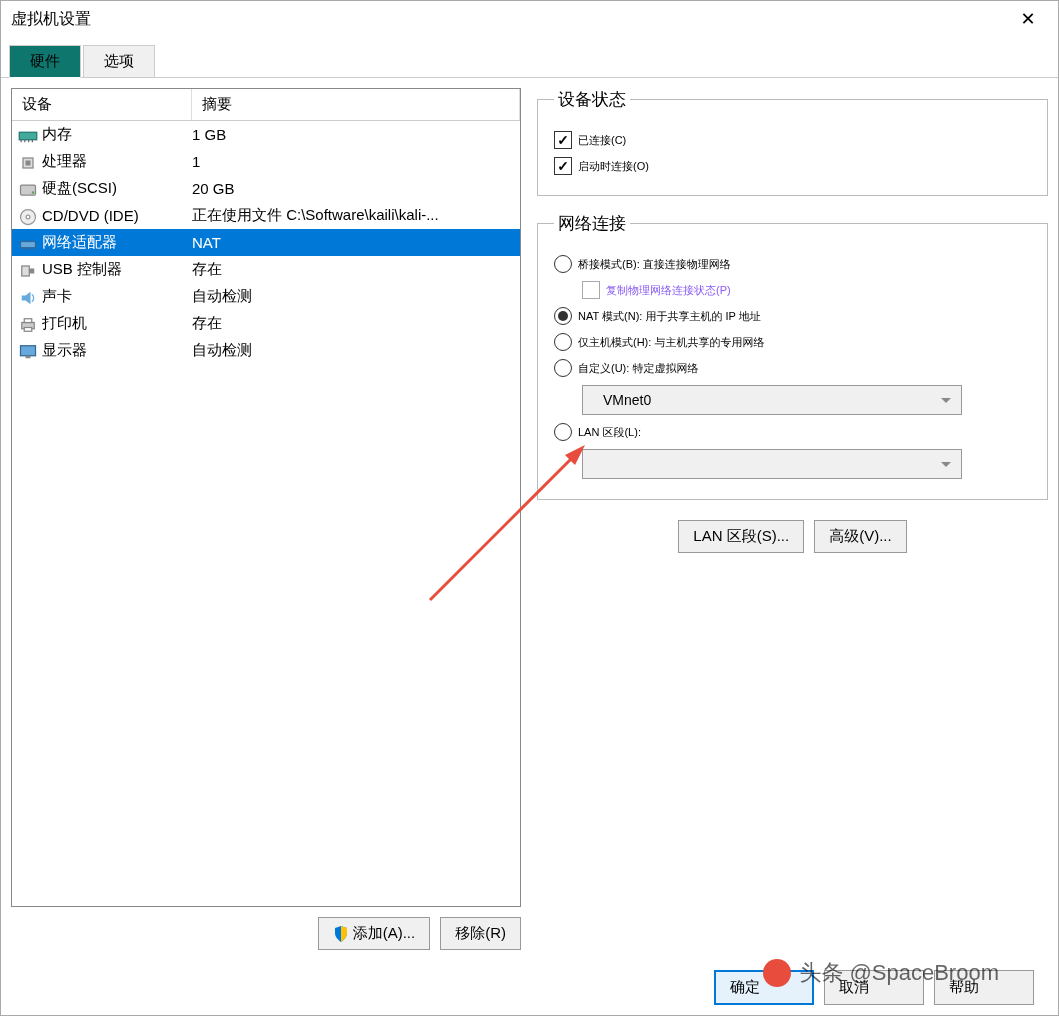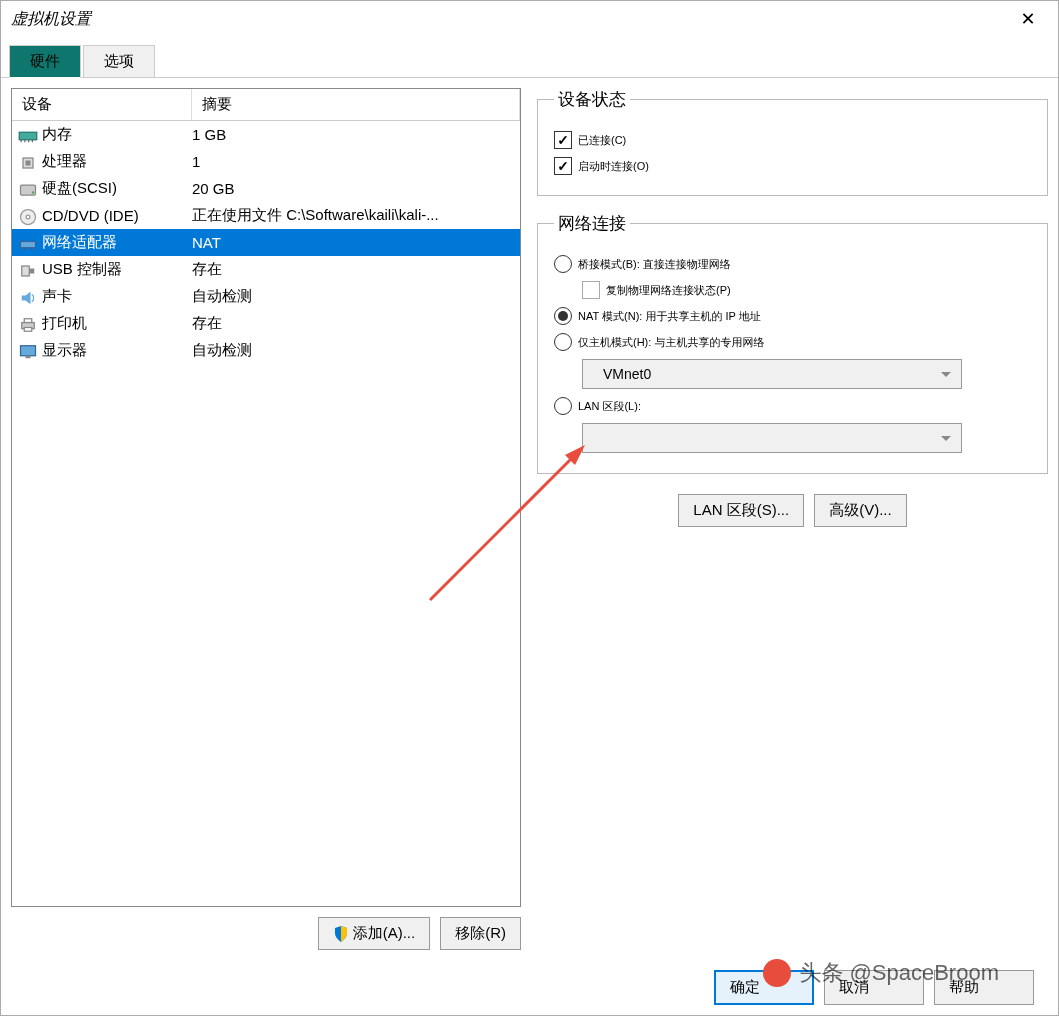--- a/index.html
+++ b/index.html
@@ -1,19 +1,19 @@
 <!DOCTYPE html>
 <html><head>
 <meta charset="utf-8">
 <style>
 * { margin: 0; padding: 0; box-sizing: border-box; font-family: "Microsoft YaHei", "Segoe UI", Tahoma, sans-serif; }
 body { background: #fff; width: 1059px; height: 1016px; overflow: hidden; position: relative; }
 .window { width: 100%; height: 100%; border: 1px solid #aaa; display: flex; flex-direction: column; }
 .titlebar { height: 36px; display: flex; align-items: center; padding: 0 10px; font-size: 16px; }
-.titlebar .title { flex: 1; font-style: italic; }
+.titlebar .title { flex: 1; }
 .close-btn { width: 40px; height: 30px; display: flex; align-items: center; justify-content: center; font-size: 18px; cursor: pointer; }
 .tabs { display: flex; padding: 8px 8px 0 8px; border-bottom: 1px solid #ccc; }
 .tab { padding: 6px 20px; border: 1px solid #ccc; border-bottom: none; background: #f0f0f0; margin-right: 2px; font-size: 15px; cursor: pointer; }
 .tab.active { background: #0f766e; border-bottom: 1px solid #fff; margin-bottom: -1px; }
 .content { flex: 1; display: flex; padding: 10px; gap: 16px; }
 .left-col { width: 510px; display: flex; flex-direction: column; }
 .device-list { border: 1px solid #888; flex: 1; overflow: hidden; }
 .list-header { display: flex; border-bottom: 1px solid #ccc; }
 .list-header > div { padding: 6px 10px; font-size: 15px; border-right: 1px solid #ddd; }
 .col-device { width: 180px; }
@@ -29,21 +29,21 @@
 .right-col { flex: 1; display: flex; flex-direction: column; }
 fieldset { border: 1px solid #bbb; padding: 12px 16px; margin-bottom: 16px; }
 legend { font-size: 17px; padding: 0 4px; }
 .checkbox-row, .radio-row { display: flex; align-items: center; font-size: 11px; margin: 8px 0; gap: 6px; }
 .checkbox { width: 18px; height: 18px; border: 1px solid #333; display: flex; align-items: center; justify-content: center; cursor: pointer; }
 .checkbox.checked::after { content: "✓"; font-size: 14px; font-weight: bold; }
 .checkbox.disabled { border-color: #aaa; color: #aaa; }
 .radio { width: 18px; height: 18px; border: 1px solid #333; border-radius: 50%; display: flex; align-items: center; justify-content: center; cursor: pointer; flex: 0 0 auto; }
 .radio.selected::after { content: ""; width: 10px; height: 10px; background: #333; border-radius: 50%; }
 .indent { margin-left: 28px; }
-.disabled-text { color: #000000; }
+.disabled-text { color: #8b5cf6; }
 .select-box { margin-left: 28px; width: 380px; height: 30px; border: 1px solid #999; background: #f0f0f0; display: flex; align-items: center; padding: 0 20px; font-size: 14px; color: #000000; position: relative; margin-top: 4px; margin-bottom: 8px; }
 .select-box::after { content: ""; position: absolute; right: 10px; border-left: 5px solid transparent; border-right: 5px solid transparent; border-top: 5px solid #888; }
 .right-buttons { display: flex; justify-content: center; gap: 10px; margin-top: 4px; }
 .dialog-buttons { display: flex; justify-content: flex-end; gap: 10px; padding: 10px 24px; }
 .btn-primary { border: 2px solid #0078d7; background: #e5f1fb; }
 .arrow { position: absolute; left: 420px; top: 430px; width: 180px; height: 180px; pointer-events: none; }
 .watermark { position: absolute; bottom: 28px; right: 60px; font-size: 22px; color: rgba(0,0,0,0.6); font-weight: 500; display: flex; align-items: center; gap: 8px; }
 .watermark-icon { width: 28px; height: 28px; background: #e74c3c; border-radius: 50%; position: relative; }
 .shield-icon { width: 16px; height: 16px; }
 </style>
@@ -184,20 +184,24 @@
           <span class="disabled-text">复制物理网络连接状态(P)</span>
         </div>
         <div class="radio-row">
           <div class="radio selected"></div>
           <span>NAT 模式(N): 用于共享主机的 IP 地址</span>
         </div>
         <div class="radio-row">
           <div class="radio"></div>
           <span>仅主机模式(H): 与主机共享的专用网络</span>
         </div>
+        <div class="radio-row">
+          <div class="radio"></div>
+          <span>自定义(U): 特定虚拟网络</span>
+        </div>
         <div class="select-box">
           <span>VMnet0</span>
         </div>
         <div class="radio-row">
           <div class="radio"></div>
           <span>LAN 区段(L):</span>
         </div>
         <div class="select-box"></div>
       </fieldset>
 

